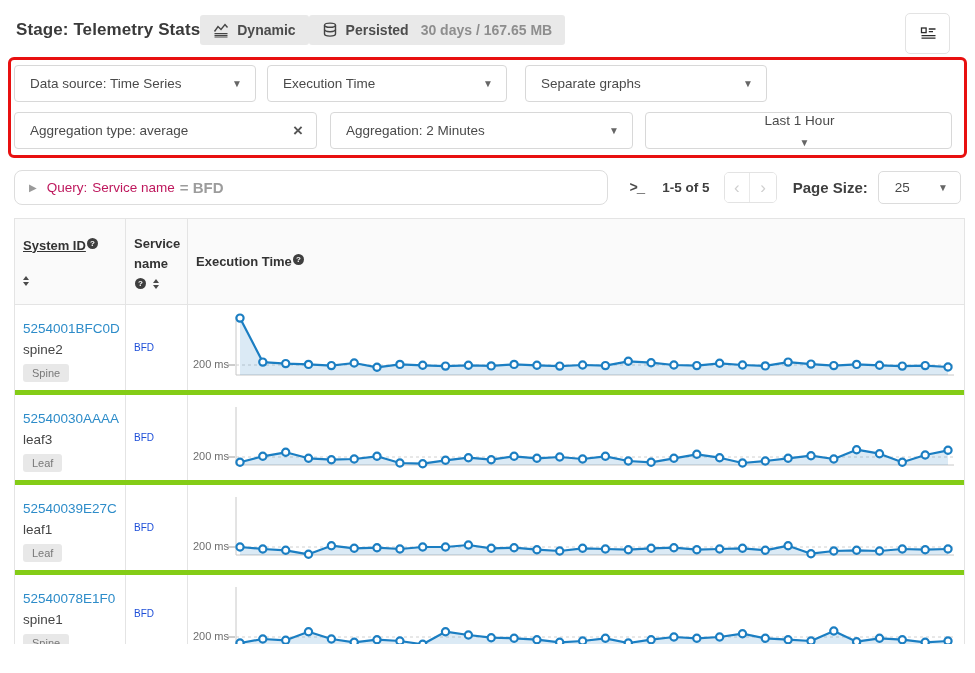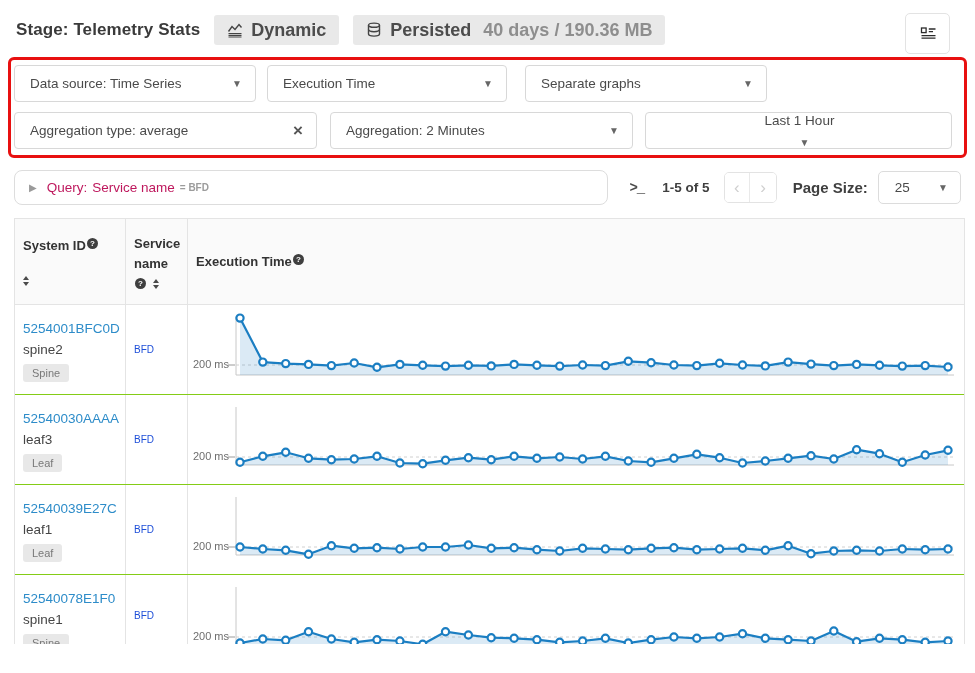--- a/index.html
+++ b/index.html
@@ -4,22 +4,22 @@
 <style>
   * { box-sizing: border-box; margin: 0; padding: 0; }
   html,body { background:#fff; }
   body { font-family: "Liberation Sans", "DejaVu Sans", sans-serif; }
   .page { position:relative; width:975px; height:644px; overflow:hidden; background:#fff; }
 
   
   .topbar { display:flex; align-items:center; padding:12px 0 0 16px; height:48px; }
   .page-title { font-size:17px; font-weight:700; color:#3a3a3a; letter-spacing:.1px; }
   .pill-btn { display:inline-flex; align-items:center; gap:8px; background:#e9e9e9; border:none;
-              border-radius:3px; height:30px; padding:0 13px; font-size:18px; font-weight:700;
-              color:#4c4c4c; margin-left:14px; cursor:pointer; font-family:inherit; }
+              border-radius:3px; height:30px; padding:0 13px; font-size:14px; font-weight:700;
+              color:#4c4c4c; cursor:pointer; font-family:inherit; }
   .pill-btn .sub { font-weight:600; color:#8e8e8e; margin-left:4px; }
   .icon16 { width:16px; height:16px; display:inline-block; }
   .layout-btn { position:absolute; top:13px; right:25px; width:45px; height:41px; background:#fff;
                 border:1px solid #e3e3e3; border-radius:5px; display:flex; align-items:center;
                 justify-content:center; cursor:pointer; }
 
   
   .filters-box { margin:9px 8px 0 8px; border:3px solid #e81010; border-radius:6px; padding:2px 5px 6px 3px; }
   .filter-row { display:flex; margin-top:3px; }
   .filter-row.second { margin-top:10px; }
@@ -34,55 +34,55 @@
   .dd2a { width:303px; margin-right:13px; }
   .dd2b { width:303px; margin-right:12px; }
   .dd2c { width:307px;flex-direction:column; }
 
   
   .query-row { display:flex; align-items:center; margin:12px 14px 13px 14px; height:35px; }
   .query-box { width:603px; height:35px; border:1px solid #ddd; border-radius:8px; display:flex;
                align-items:center; padding:0 14px; cursor:pointer; }
   .query-box .expander { color:#9a9a9a; font-size:10px; margin-right:10px; }
   .q-strong { font-size:13.5px; font-weight:400; color:#be185d; }
-  .q-light  { font-size:10px; font-weight:600; color:#9c9c9c; margin-left:5px; }
+  .q-light  { font-size:15px; font-weight:600; color:#9c9c9c; margin-left:5px; }
   .console-btn { font-family:"Liberation Mono","DejaVu Sans Mono",monospace; font-weight:700;
                  font-size:14px; color:#4a4a4a; margin:0 18px 0 21px; cursor:pointer; letter-spacing:-1px; }
   .range-label { font-size:13.5px; font-weight:700; color:#3f3f3f; margin-right:14px; white-space:nowrap; }
   .pager { display:flex; border:1px solid #e3e3e3; border-radius:5px; overflow:hidden; height:31px; margin-right:16px; }
   .pager .pbtn { width:26px; display:flex; align-items:center; justify-content:center; color:#cfcfcf;
                  font-size:17px; cursor:pointer; background:#fff; }
   .pager .pbtn:first-child { border-right:1px solid #e9e9e9; }
   .psize-label { font-size:15px; font-weight:700; color:#3f3f3f; margin-right:10px; white-space:nowrap; }
   .psize-dd { width:84px; height:33px; border:1px solid #dcdcdc; border-radius:5px; display:flex;
               align-items:center; justify-content:space-between; padding:0 12px 0 16px; font-size:13.5px;
               color:#4a4a4a; cursor:pointer; }
   .psize-dd .caret { color:#666; font-size:10px; }
 
   
   .tbl { margin:0 10px 0 14px; width:951px; border:1px solid #e4e4e4; border-bottom:none; }
   .thead { display:grid; grid-template-columns:111px 62px 1fr; background:#fafafa; height:86px;
            border-bottom:1px solid #e4e4e4; }
   .th { font-size:13px; font-weight:700; color:#333; padding:8px; display:flex; align-items:center;
         border-right:1px solid #e4e4e4; }
   .th:last-child { border-right:none; }
-  .th-inner { display:flex; align-items:flex-start; gap:23px; flex-wrap:wrap; }
+  .th-inner { display:flex; align-items:flex-start; gap:23px; flex-wrap:wrap;text-decoration:underline; }
   .help-icon { display:inline-block; width:11px; height:11px; background:#3f3f3f; color:#fff;
                border-radius:50%; font-size:8px; font-weight:700; line-height:11px; text-align:center;
                vertical-align:4px; margin-left:1px; cursor:pointer; }
   .sort-icon { display:inline-flex; flex-direction:column; gap:2px; cursor:pointer; }
   .tri-up { width:0; height:0; border-left:3.5px solid transparent; border-right:3.5px solid transparent;
             border-bottom:4.5px solid #4a4a4a; }
   .tri-down { width:0; height:0; border-left:3.5px solid transparent; border-right:3.5px solid transparent;
               border-top:4.5px solid #4a4a4a; }
   .svc-head { flex-direction:column; align-items:flex-start; justify-content:center; }
   .svc-head .lbl { width:56px; line-height:1.55; }
   .svc-head .icons { display:flex; align-items:center; gap:7px; margin-top:4px; }
 
-  .trow { display:grid; grid-template-columns:111px 62px 1fr; height:90px; border-bottom:1px solid #84cc16; }
+  .trow { display:grid; grid-template-columns:111px 62px 1fr; height:90px; border-bottom:5px solid #84cc16; }
   .trow.last { height:81px; overflow:hidden; }
   .cell { border-right:1px solid #e4e4e4; overflow:hidden; }
   .cell:last-child { border-right:none; }
   .id-cell { padding:14px 6px 0 8px; }
   .sys-link { font-size:13.5px; color:#2d8cc9; text-decoration:none; display:inline-block; cursor:pointer; }
   .hostname { font-size:13.5px; color:#454545; margin-top:5px; }
   .role-badge { display:inline-block; background:#e8e8e8; color:#787878; font-size:11px;
                 padding:3px 9px; border-radius:3px; margin-top:7px; }
   .svc-cell { display:flex; align-items:center; padding-left:8px; font-size:10px; color:#1d4ed8; }
   .chart-cell { position:relative; }
@@ -113,21 +113,21 @@
 
     <button class="pill-btn">
       <span class="icon16">
         <svg viewBox="0 0 16 16" width="16" height="16" fill="none" stroke="#444" stroke-width="1.4">
           <ellipse cx="8" cy="3.2" rx="5.5" ry="2.1"></ellipse>
           <path d="M2.5 3.2 v4.4 c0 1.2 2.5 2.1 5.5 2.1 s5.5-.9 5.5-2.1 V3.2"></path>
           <path d="M2.5 7.6 v4.4 c0 1.2 2.5 2.1 5.5 2.1 s5.5-.9 5.5-2.1 V7.6"></path>
         </svg>
       </span>
       <span>Persisted</span>
-      <span class="sub">40 days / 190.36 MB</span>
+      <span class="sub">30 days / 167.65 MB</span>
     </button>
   </div>
 
   <button class="layout-btn">
     <span class="icon16">
       <svg viewBox="0 0 17 15" width="17" height="15" fill="none" stroke="#2b2b2b" stroke-width="1.3">
         <rect x="1.5" y="2" width="4.6" height="4.6"></rect>
         <path d="M8.8 3 H15.5 M8.8 5.6 H13"></path>
         <path d="M1.5 9.6 H15.5 M1.5 12.2 H15.5"></path>
       </svg>

